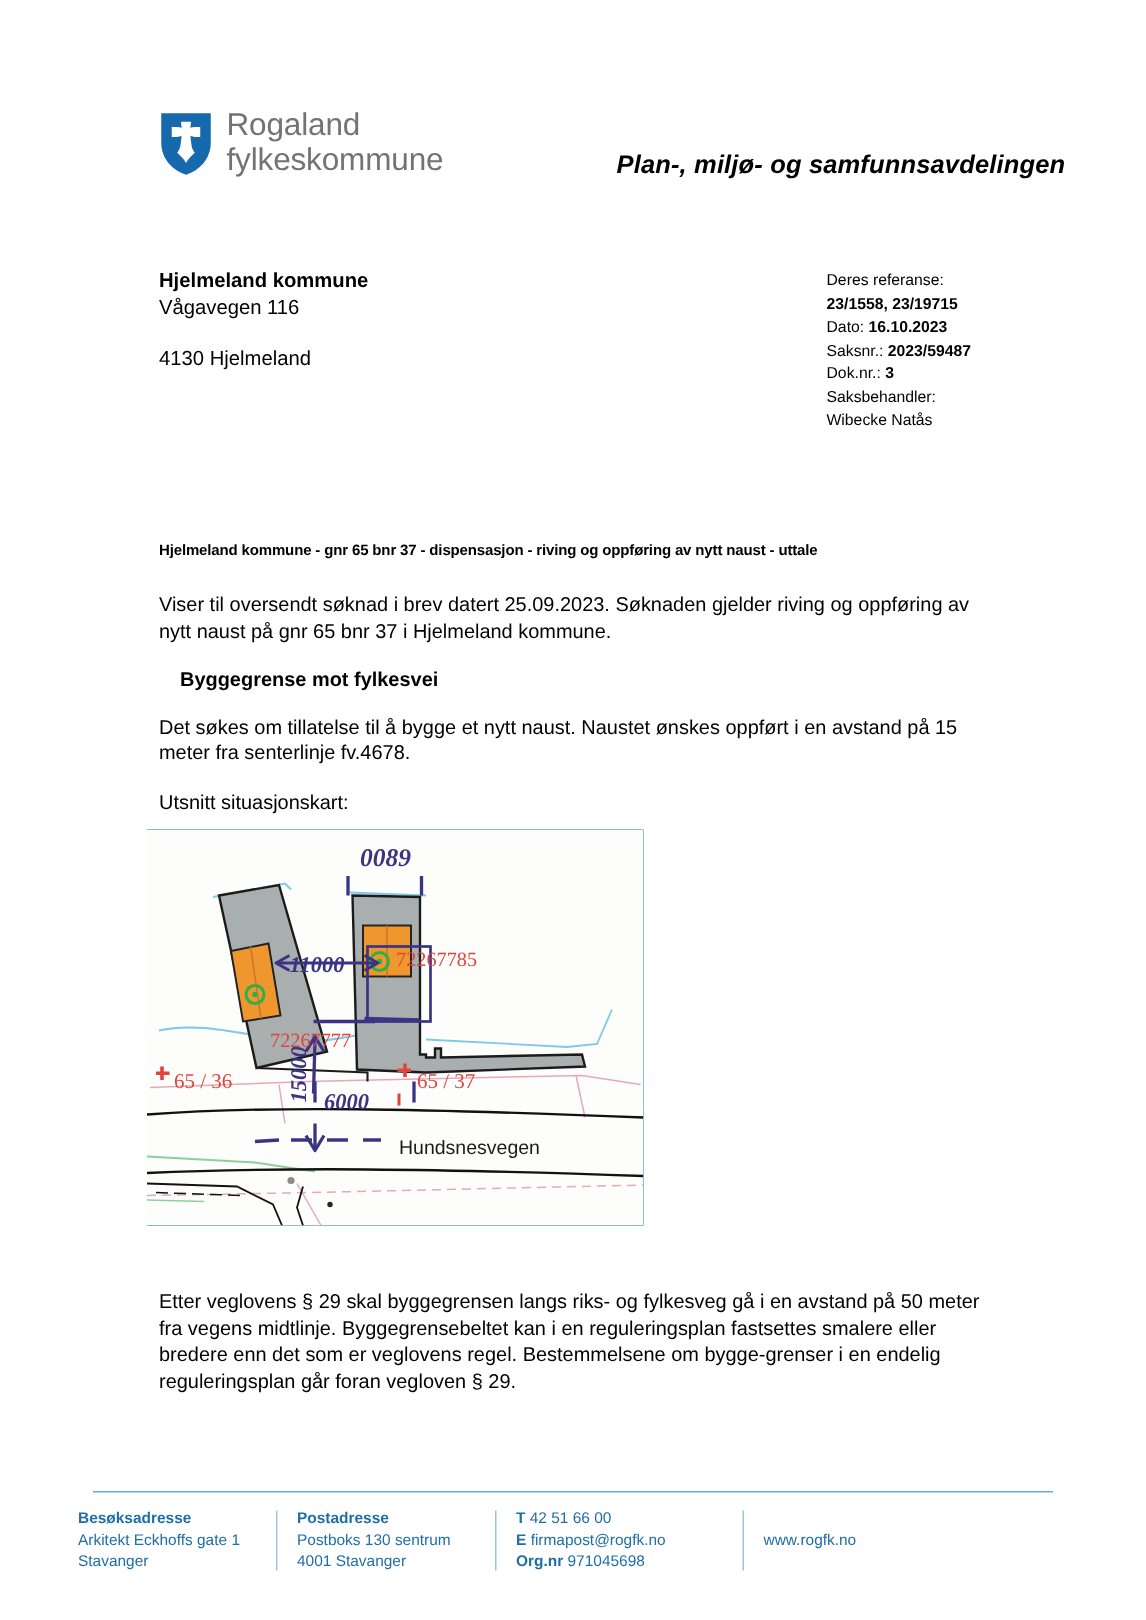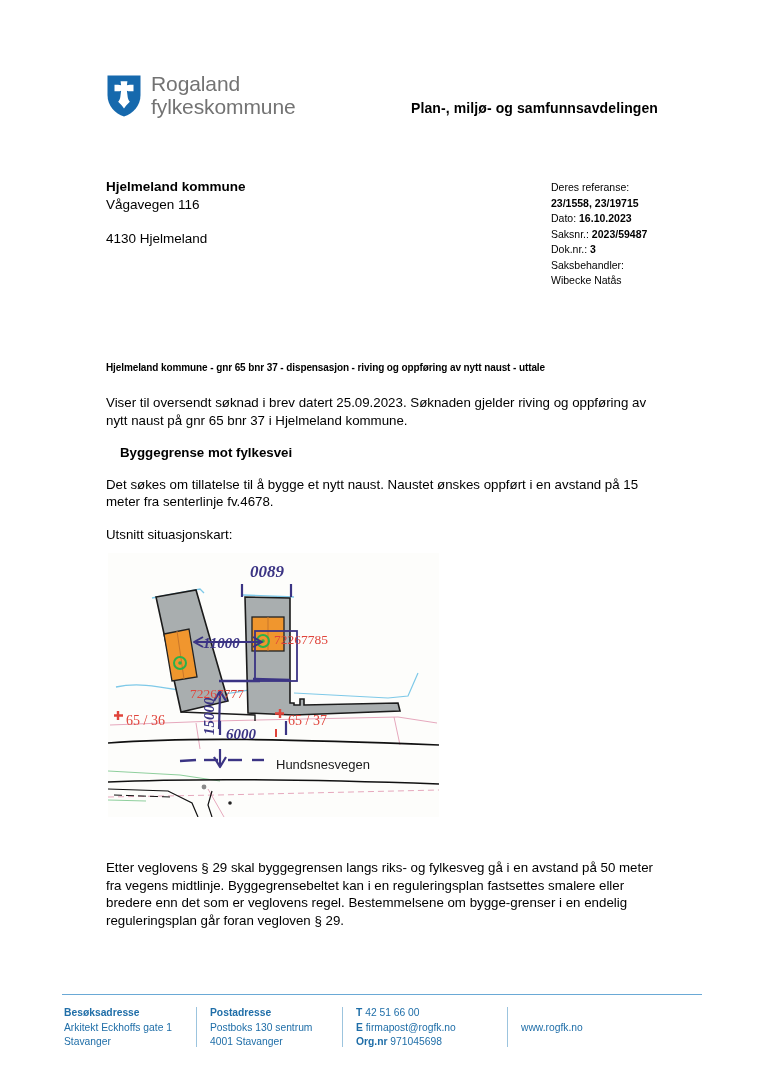--- a/index.html
+++ b/index.html
@@ -57,24 +57,25 @@
     font-weight: 400;
     letter-spacing: -0.1px;
     padding-bottom: 2px;
   }
   .logo-text div { white-space: nowrap; }
 
   .dept-title {
     position: absolute;
     left: 411px;
     top: 100px;
-    font-size: 14px;
+    font-size: 17px;
     font-weight: bold;
     letter-spacing: 0.1px;
     white-space: nowrap;
+    font-style: italic;
   }
 
   
   .addressee {
     position: absolute;
     left: 106px;
     top: 178px;
     font-size: 13.5px;
     line-height: 17.5px;
   }
@@ -115,21 +116,21 @@
     font-size: 13.3px;
     font-weight: bold;
     line-height: 17.5px;
     margin: 14px;
   }
   .tight { margin-top: 0; }
 
   
   .map-figure {
     position: absolute;
-    left: 108px;
+    left: 98px;
     top: 553px;
     width: 331px;
     height: 264px;
     background: #0369a1;
     overflow: hidden;
   }
   .map-figure svg { display: block; }
 
   
   .lower {
@@ -143,21 +144,21 @@
   .footer-rule {
     position: absolute;
     left: 62px;
     top: 994px;
     width: 640px;
     height: 1px;
     background: #6aa9d6;
   }
   .footer {
     position: absolute;
-    left: 64px;
+    left: 52px;
     top: 1006px;
     width: 660px;
     display: flex;
     color: #1f6ea8;
     font-size: 10.3px;
     line-height: 14.5px;
   }
   .footer .col {
     position: relative;
     padding-right: 14px;

